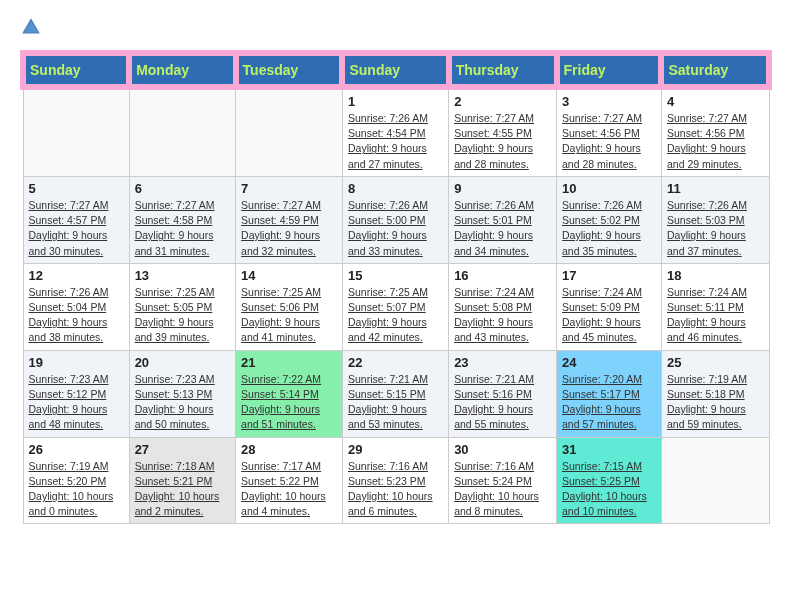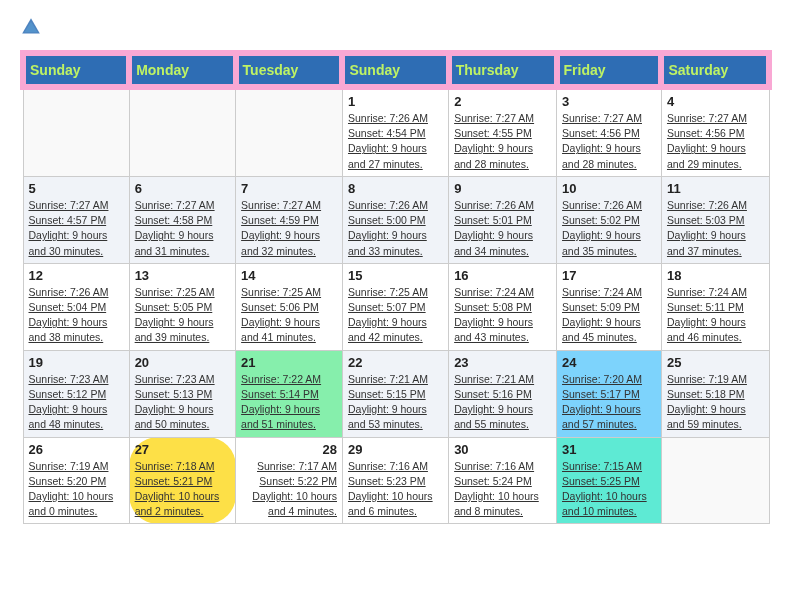--- a/index.html
+++ b/index.html
@@ -323,28 +323,28 @@
           </td>
         </tr>
         <tr>
           <td style="background: rgb(255, 255, 255);">
             <div class="day-num">26</div>
             <div class="day-info" style="white-space: pre-line;">Sunrise: 7:19 AM
 Sunset: 5:20 PM
 Daylight: 10 hours
 and 0 minutes.</div>
           </td>
-          <td style="background: #fde047; border-radius: 29px;">
+          <td style="background: #e5e5e5;">
             <div class="day-num">27</div>
             <div class="day-info" style="white-space: pre-line;">Sunrise: 7:18 AM
 Sunset: 5:21 PM
 Daylight: 10 hours
 and 2 minutes.</div>
           </td>
-          <td style="background: rgb(255, 255, 255); text-align: right;">
+          <td style="background: rgb(255, 255, 255);">
             <div class="day-num">28</div>
             <div class="day-info" style="white-space: pre-line;">Sunrise: 7:17 AM
 Sunset: 5:22 PM
 Daylight: 10 hours
 and 4 minutes.</div>
           </td>
           <td style="background: rgb(255, 255, 255);">
             <div class="day-num">29</div>
             <div class="day-info" style="white-space: pre-line;">Sunrise: 7:16 AM
 Sunset: 5:23 PM

